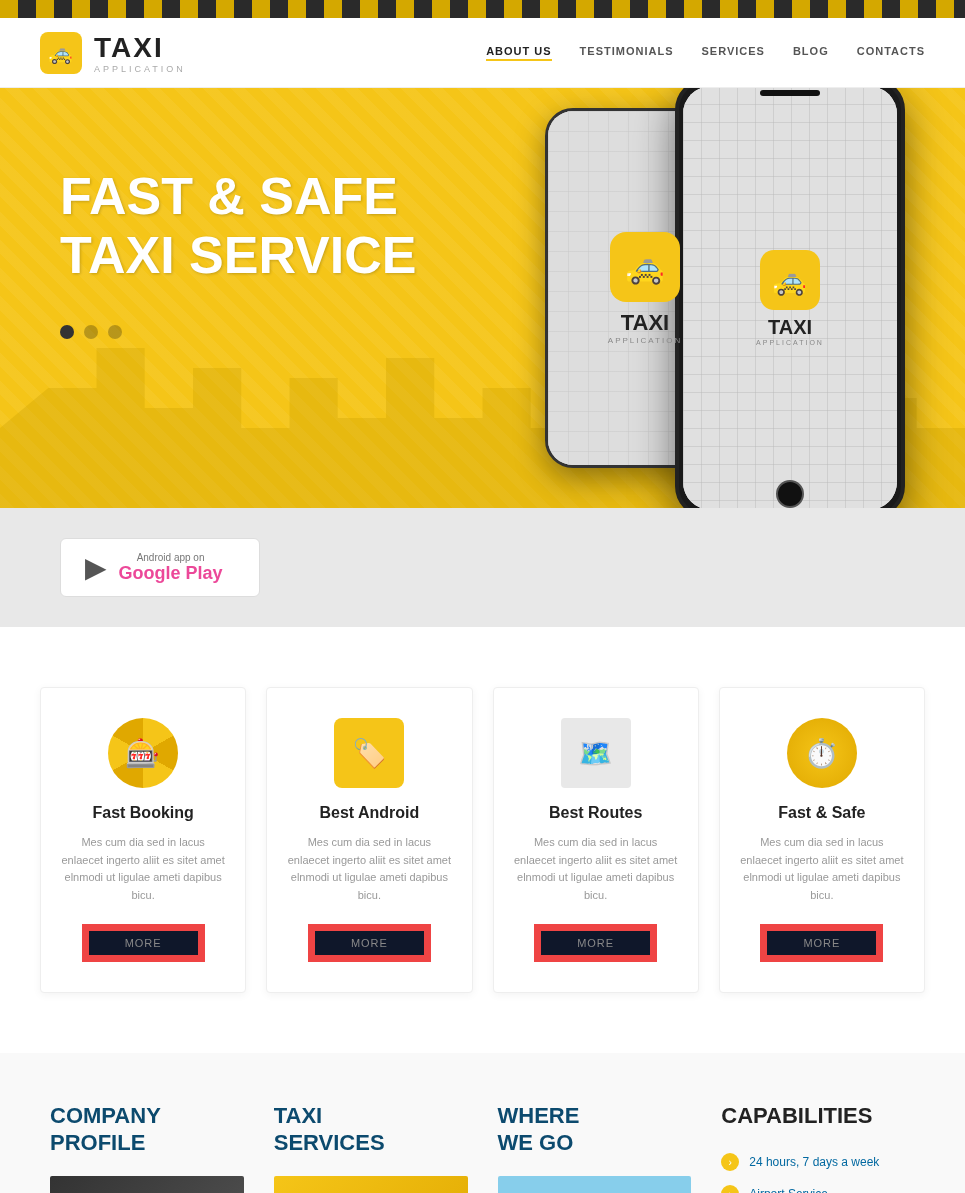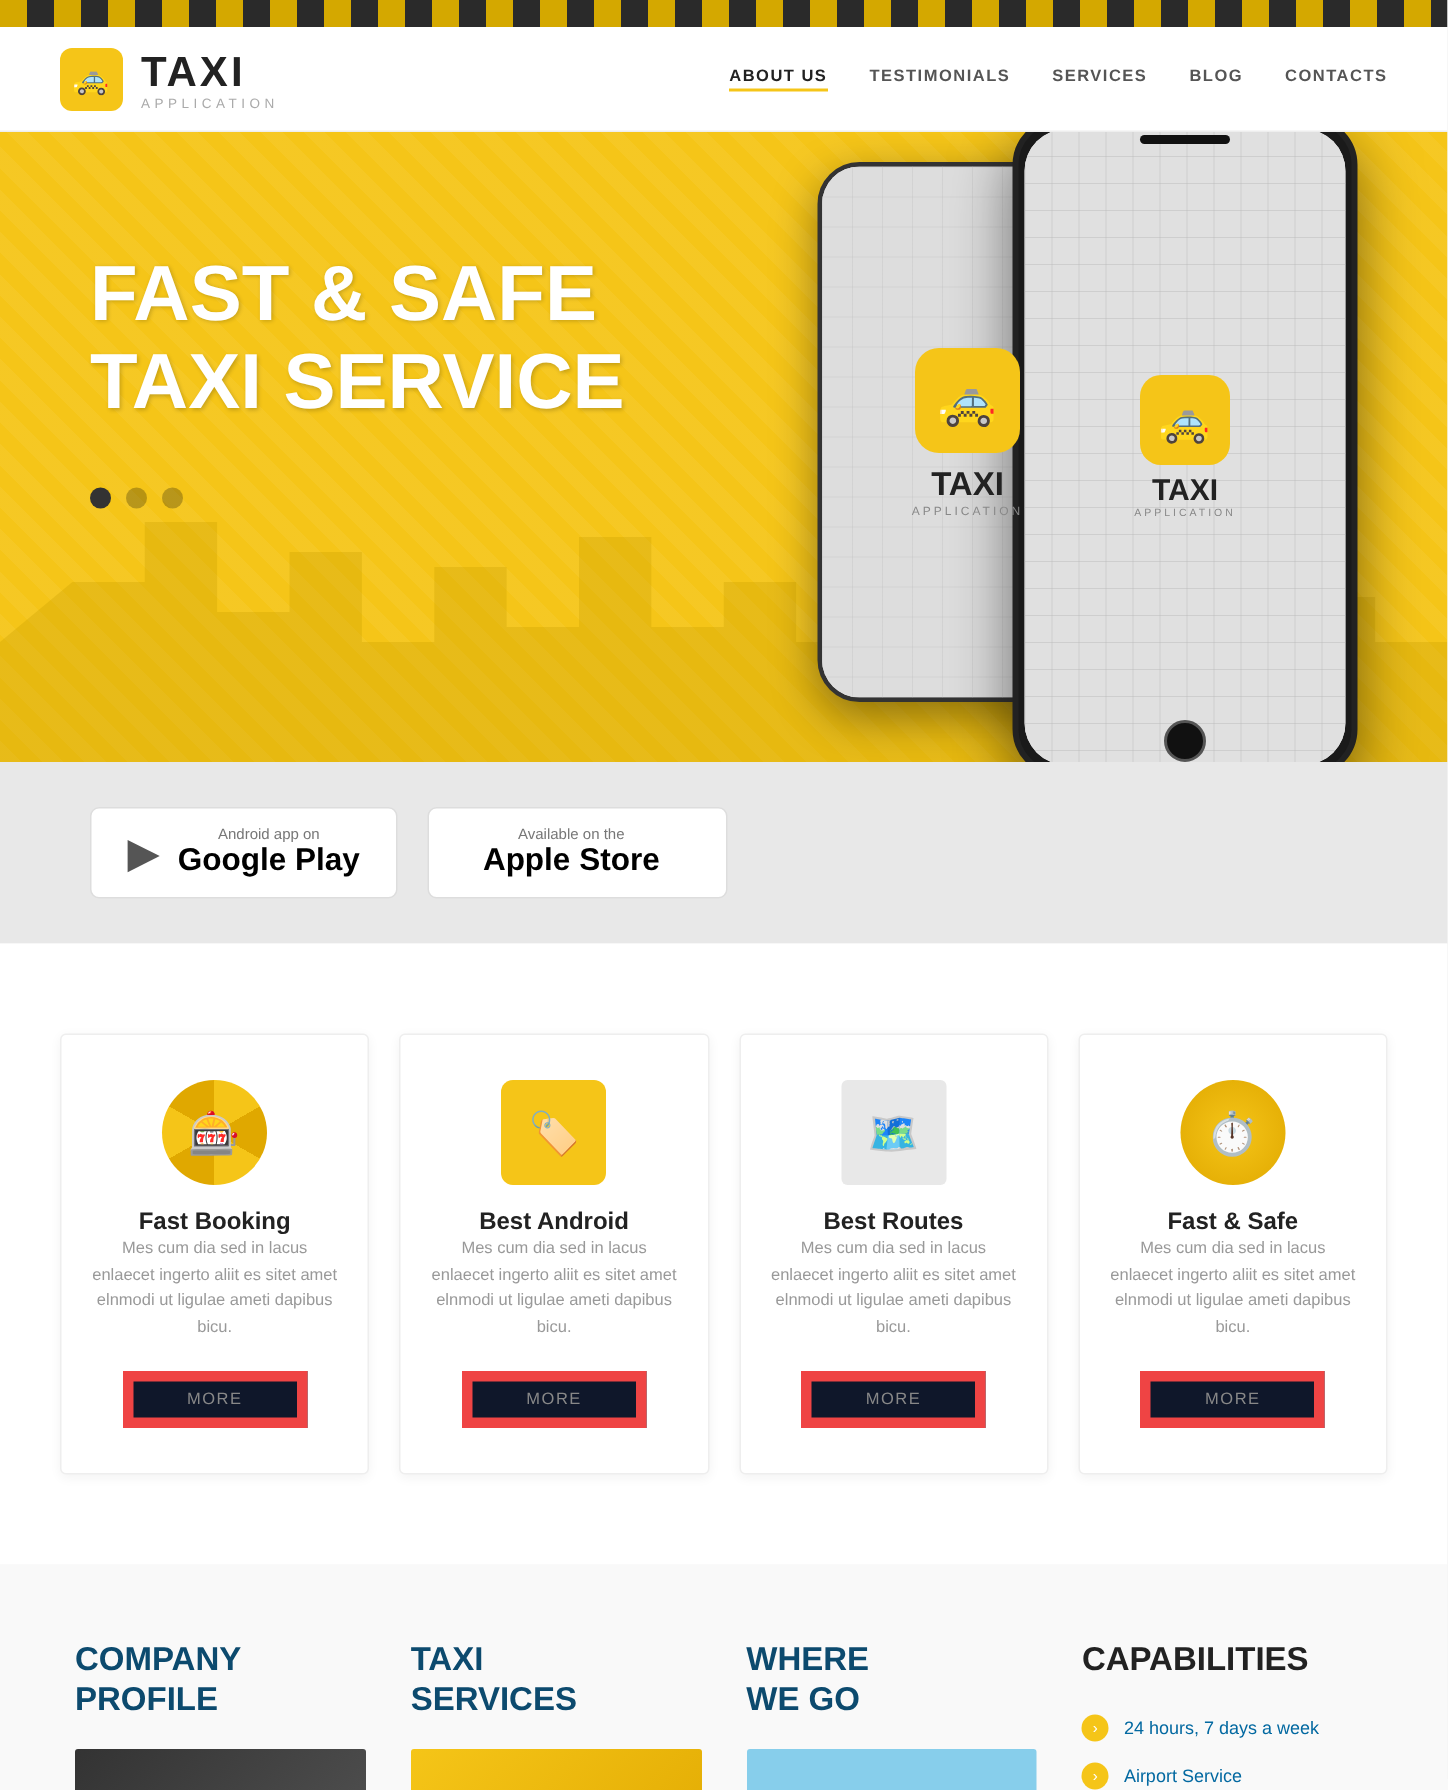--- a/index.html
+++ b/index.html
@@ -181,21 +181,21 @@
       display: flex; align-items: center; gap: 12px;
       background: #fff;
       border: 1px solid #ddd;
       border-radius: 6px;
       padding: 12px 24px;
       cursor: pointer;
       min-width: 200px;
     }
     .app-btn-icon { font-size: 28px; color: #555; }
     .app-btn-text .line1 { font-size: 10px; color: #777; }
-    .app-btn-text .line2 { font-size: 21px; font-weight: 700; color: #000000; }
+    .app-btn-text .line2 { font-size: 18px; font-weight: 700; color: #ec4899; }
 
     
     .features {
       background: #fff;
       padding: 60px 40px;
       display: flex;
       gap: 20px;
       justify-content: center;
     }
     .feature-card {
@@ -206,21 +206,21 @@
       text-align: center;
       flex: 1;
       max-width: 220px;
       box-shadow: 0 2px 8px rgba(0,0,0,0.05);
     }
     .feature-icon-img {
       width: 70px; height: 70px;
       margin: 0 auto 16px;
       display: flex; align-items: center; justify-content: center;
     }
-    .feature-title { font-size: 16px; font-weight: 600; color: #222; margin-bottom: 0; }
+    .feature-title { font-size: 16px; font-weight: 600; color: #222; margin-bottom: 12px; }
     .feature-desc { font-size: 11px; color: #999; line-height: 1.6; margin-bottom: 20px; }
     .more-btn {
       background: #0f172a;
       border: 7px solid #ef4444;
       color: #888;
       padding: 6px 36px;
       font-size: 11px;
       cursor: pointer;
       letter-spacing: 1px;
     }
@@ -340,27 +340,20 @@
 </div>
 
 <div class="app-section">
   <button class="app-btn">
     <span class="app-btn-icon">▶</span>
     <div class="app-btn-text">
       <div class="line1">Android app on</div>
       <div class="line2">Google Play</div>
     </div>
   </button>
-  <button class="app-btn">
-    <span class="app-btn-icon"></span>
-    <div class="app-btn-text">
-      <div class="line1">Available on the</div>
-      <div class="line2">Apple Store</div>
-    </div>
-  </button>
 </div>
 
 <div class="features">
 
   <div class="feature-card">
     <div class="feature-icon-img">
       <div style="width:70px;height:70px;border-radius:50%;background:conic-gradient(#f5c518 0deg 60deg,#e0a800 60deg 120deg,#f5c518 120deg 180deg,#e0a800 180deg 240deg,#f5c518 240deg 300deg,#e0a800 300deg 360deg);display:flex;align-items:center;justify-content:center;font-size:28px;">🎰</div>
     </div>
     <div class="feature-title">Fast Booking</div>
     <div class="feature-desc">Mes cum dia sed in lacus enlaecet ingerto aliit es sitet amet elnmodi ut ligulae ameti dapibus bicu.</div>

